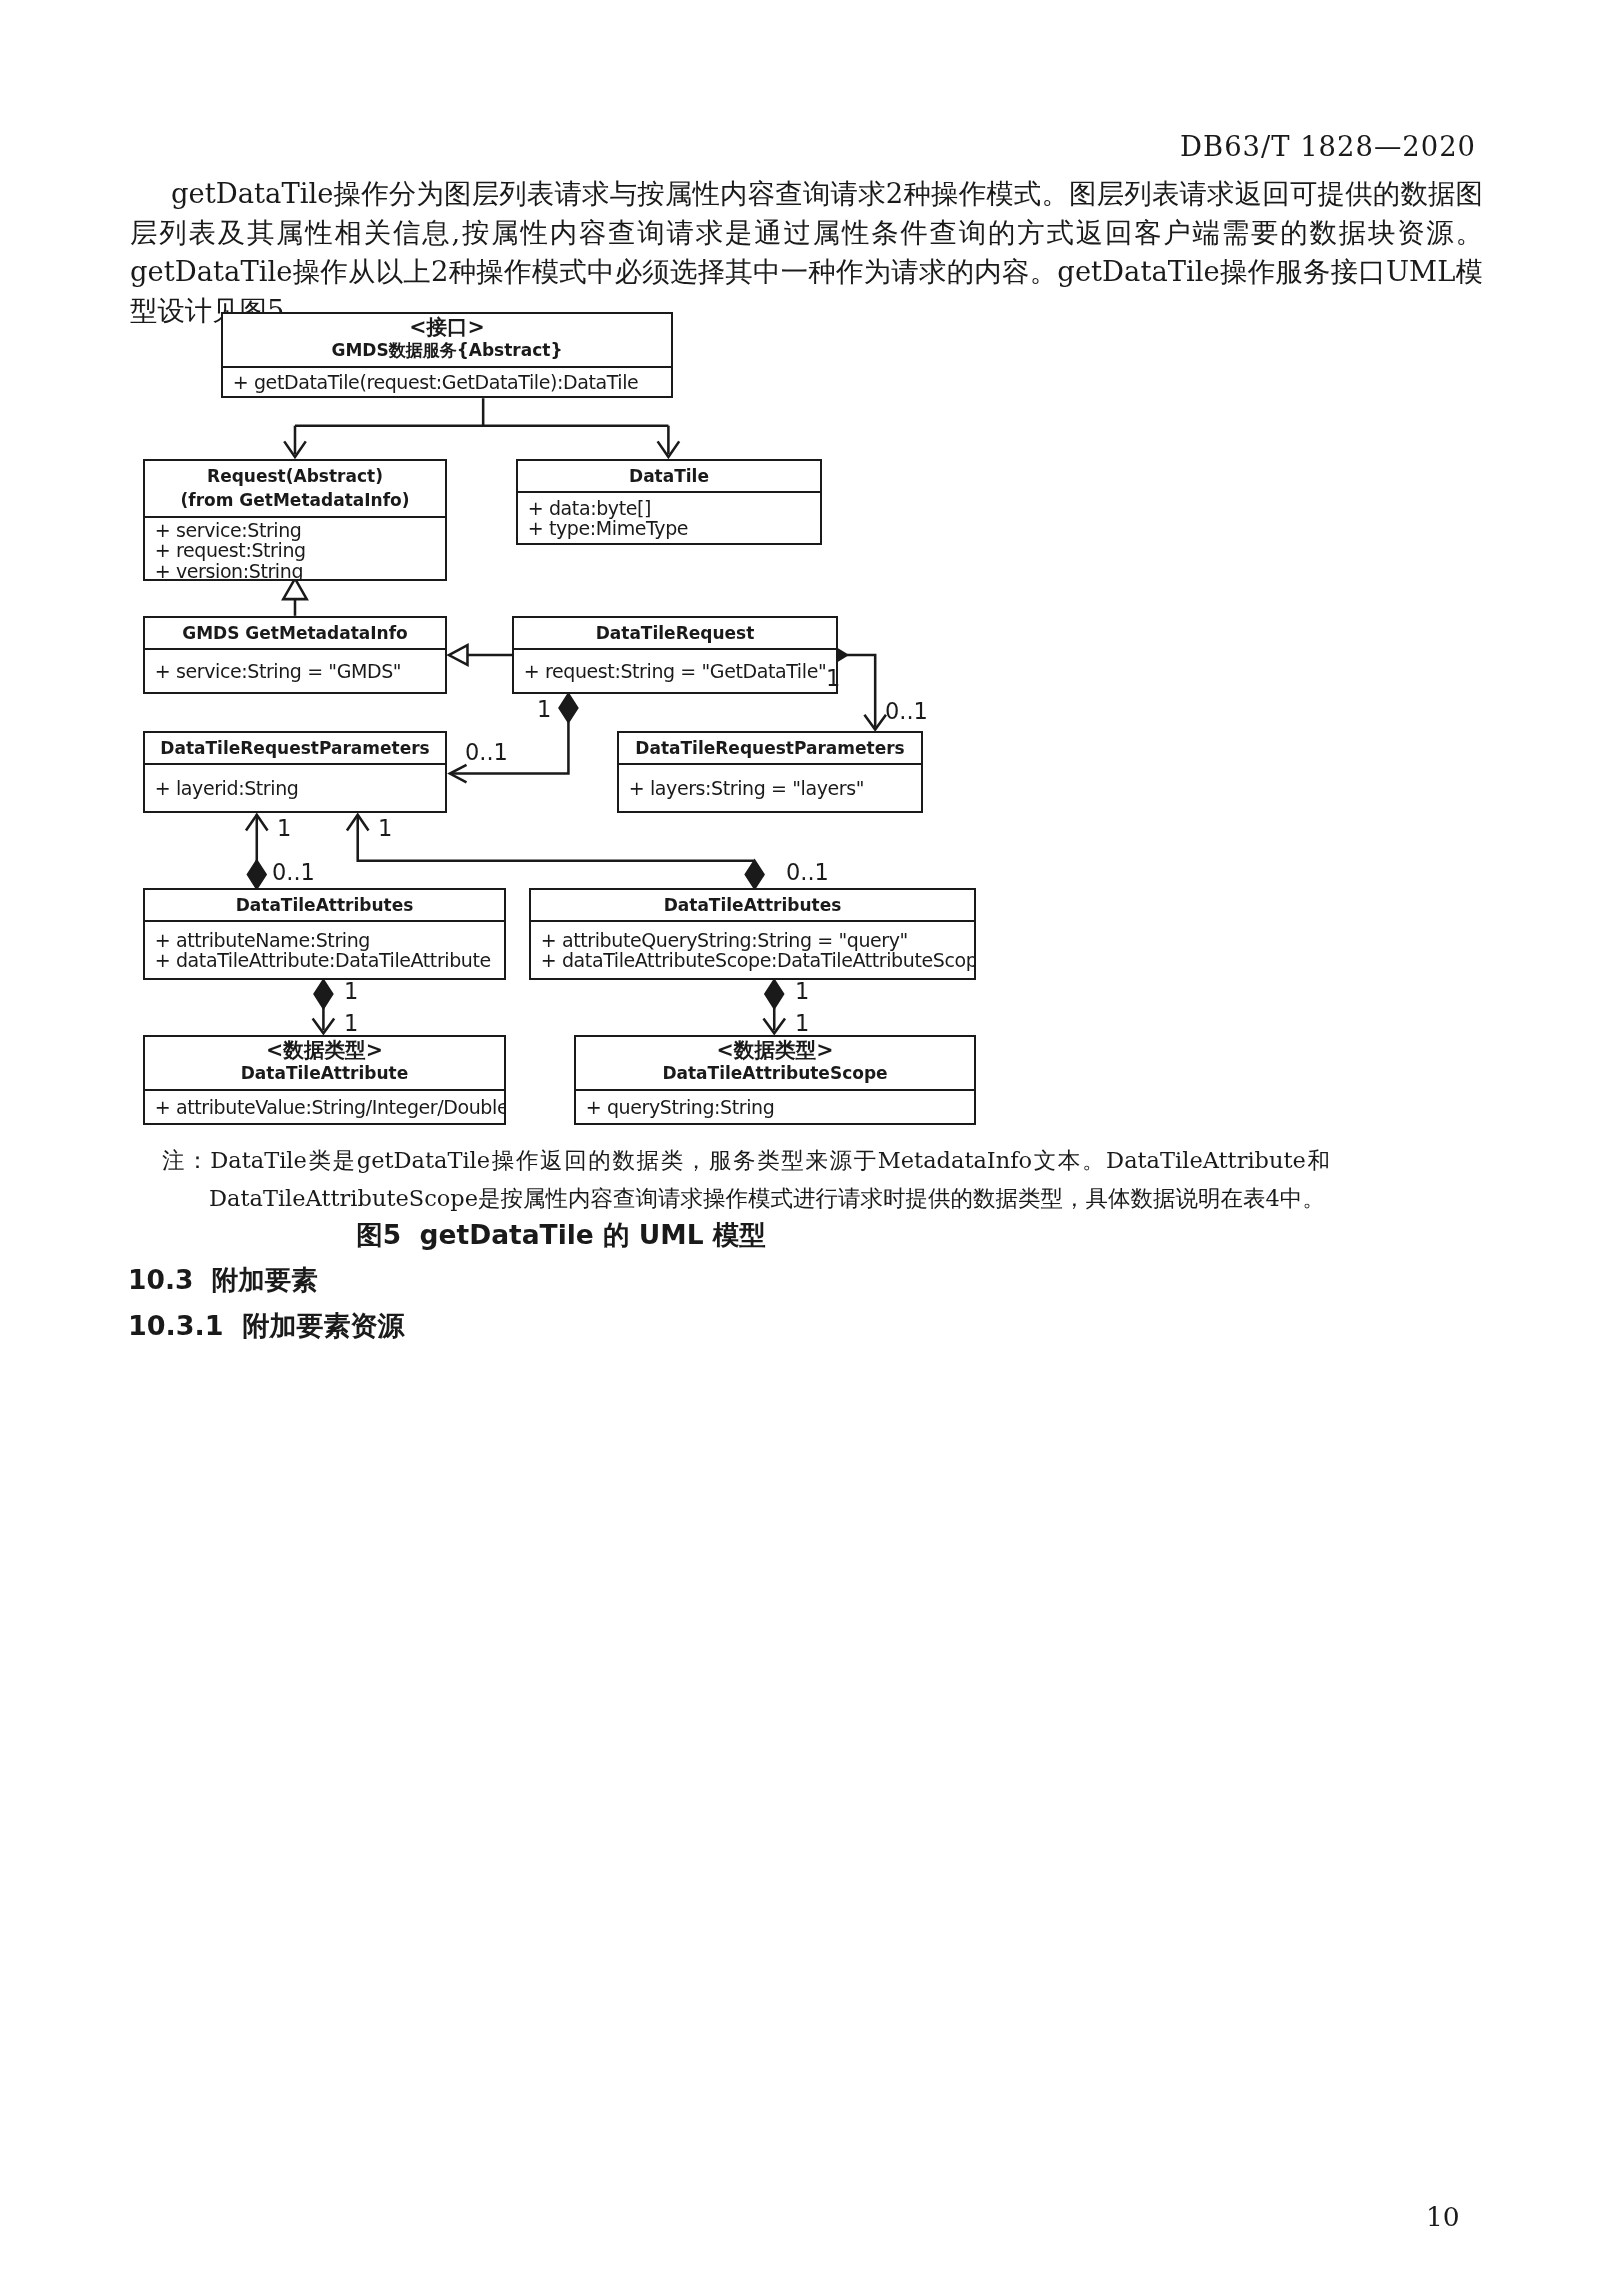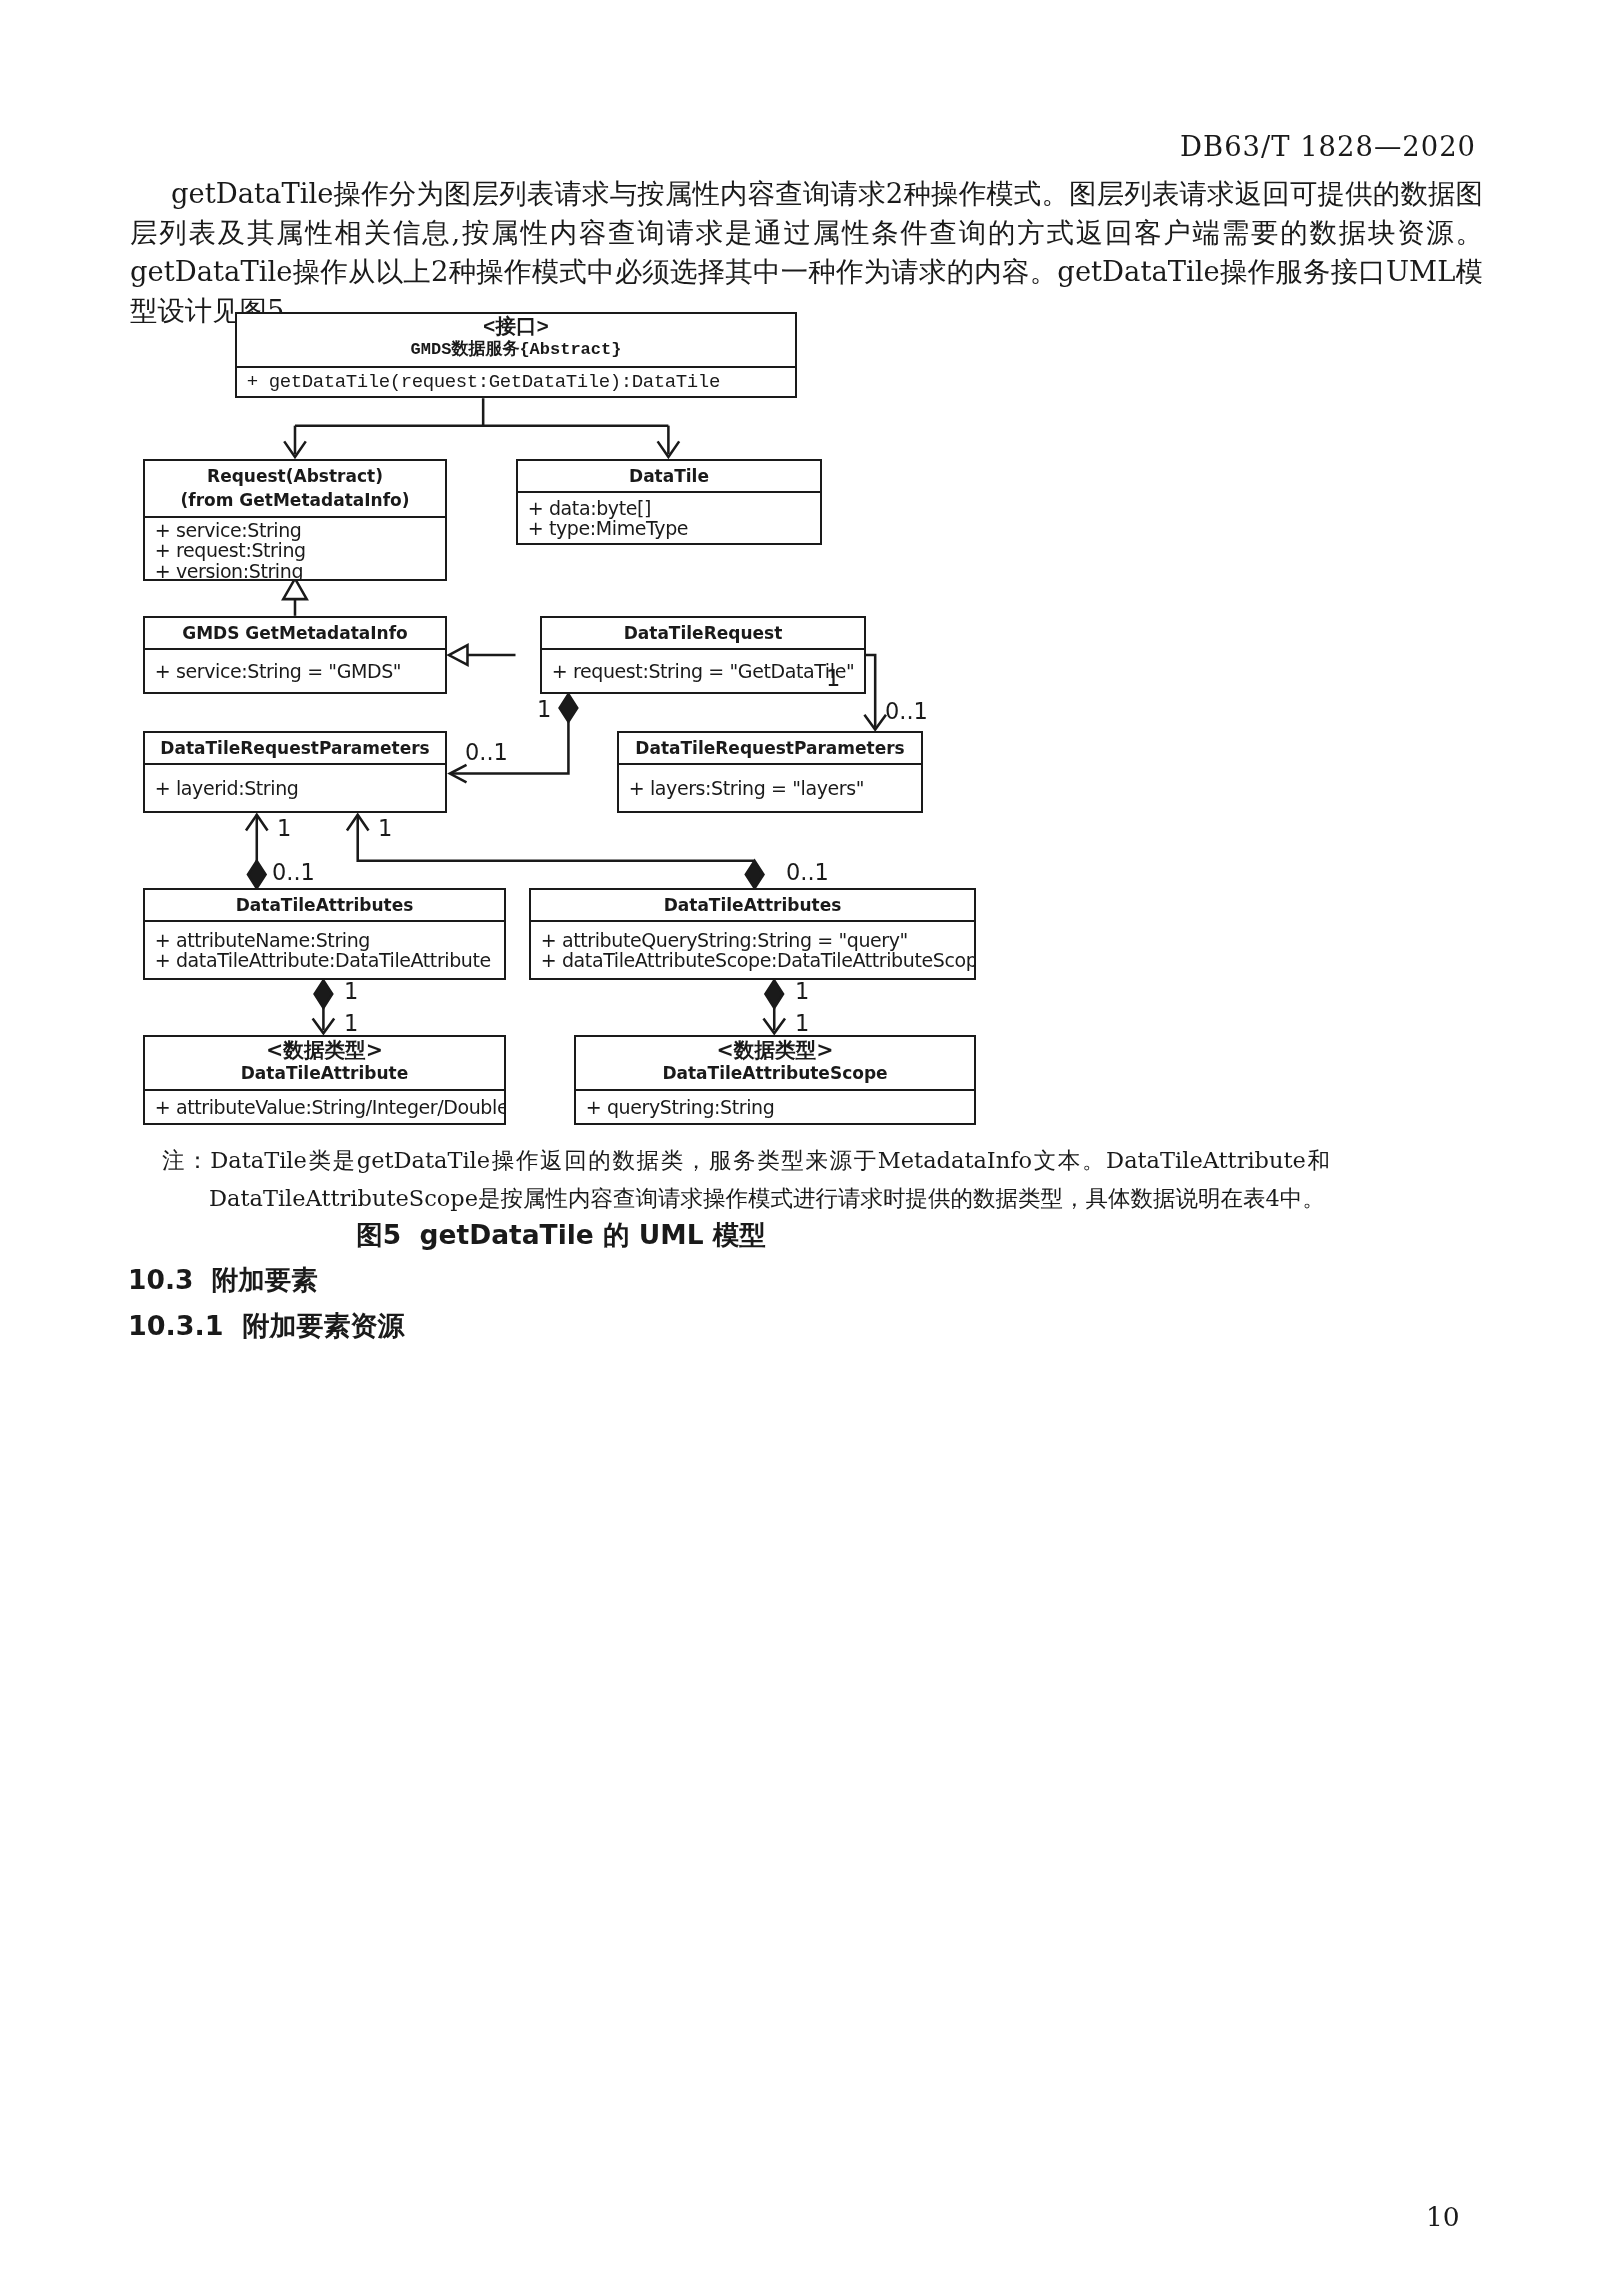--- a/index.html
+++ b/index.html
@@ -108,21 +108,21 @@
       <line x1="330" y1="1028" x2="330" y2="1051"></line>
       <polyline points="319,1039 330,1054 341,1039"></polyline>
     </g>
     <g stroke="#1a1a1a" stroke-width="2.6" fill="none">
       <polygon points="790,1000 799,1014 790,1028 781,1014" fill="#1a1a1a"></polygon>
       <line x1="790" y1="1028" x2="790" y2="1051"></line>
       <polyline points="779,1039 790,1054 801,1039"></polyline>
     </g>
   </svg>
 
-  <div class="uml-box" style="left:235px;top:312px;width:562px;height:86px;font-family:Liberation Mono, monospace;">
+  <div class="uml-box" style="left:221px;top:312px;width:452px;height:86px;">
     <div class="uml-head">
       <div class="uml-stereotype">&lt;接口&gt;</div>
       <div class="uml-name">GMDS数据服务{Abstract}</div>
     </div>
     <div class="uml-body">
       <div class="uml-member">+ getDataTile(request:GetDataTile):DataTile</div>
     </div>
   </div>
 
   <div class="uml-box" style="left:143px;top:459px;width:304px;height:122px;">
@@ -149,21 +149,21 @@
 
   <div class="uml-box" style="left:143px;top:616px;width:304px;height:78px;">
     <div class="uml-head">
       <div class="uml-name">GMDS GetMetadataInfo</div>
     </div>
     <div class="uml-body">
       <div class="uml-member">+ service:String = "GMDS"</div>
     </div>
   </div>
 
-  <div class="uml-box" style="left:540px;top:616px;width:326px;height:78px;">
+  <div class="uml-box" style="left:512px;top:616px;width:326px;height:78px;">
     <div class="uml-head">
       <div class="uml-name">DataTileRequest</div>
     </div>
     <div class="uml-body">
       <div class="uml-member">+ request:String = "GetDataTile"</div>
     </div>
   </div>
 
   <div class="uml-box" style="left:143px;top:731px;width:304px;height:82px;">
     <div class="uml-head">

